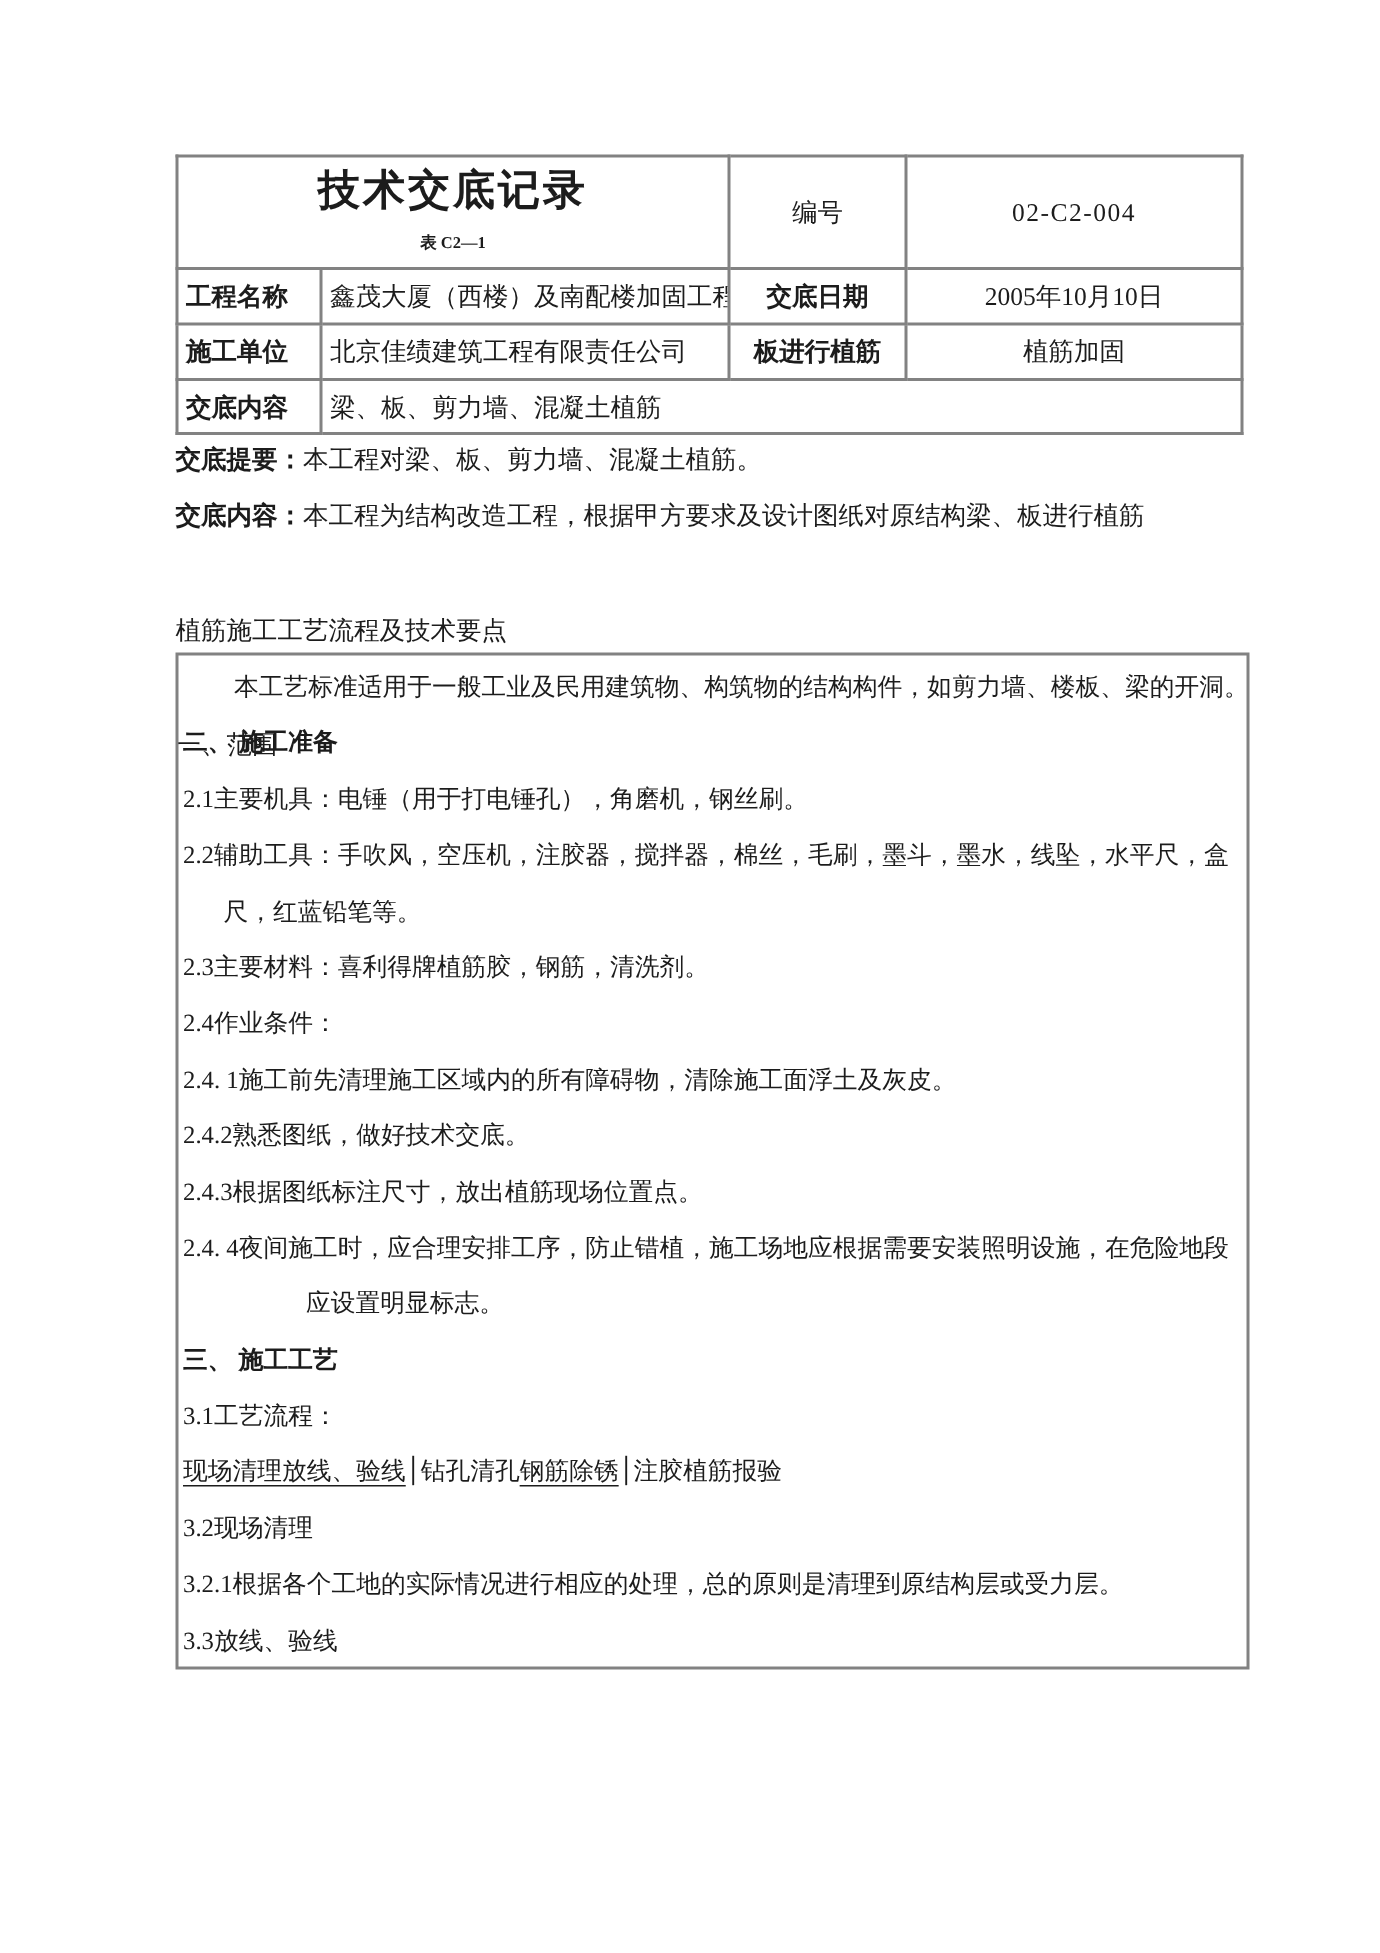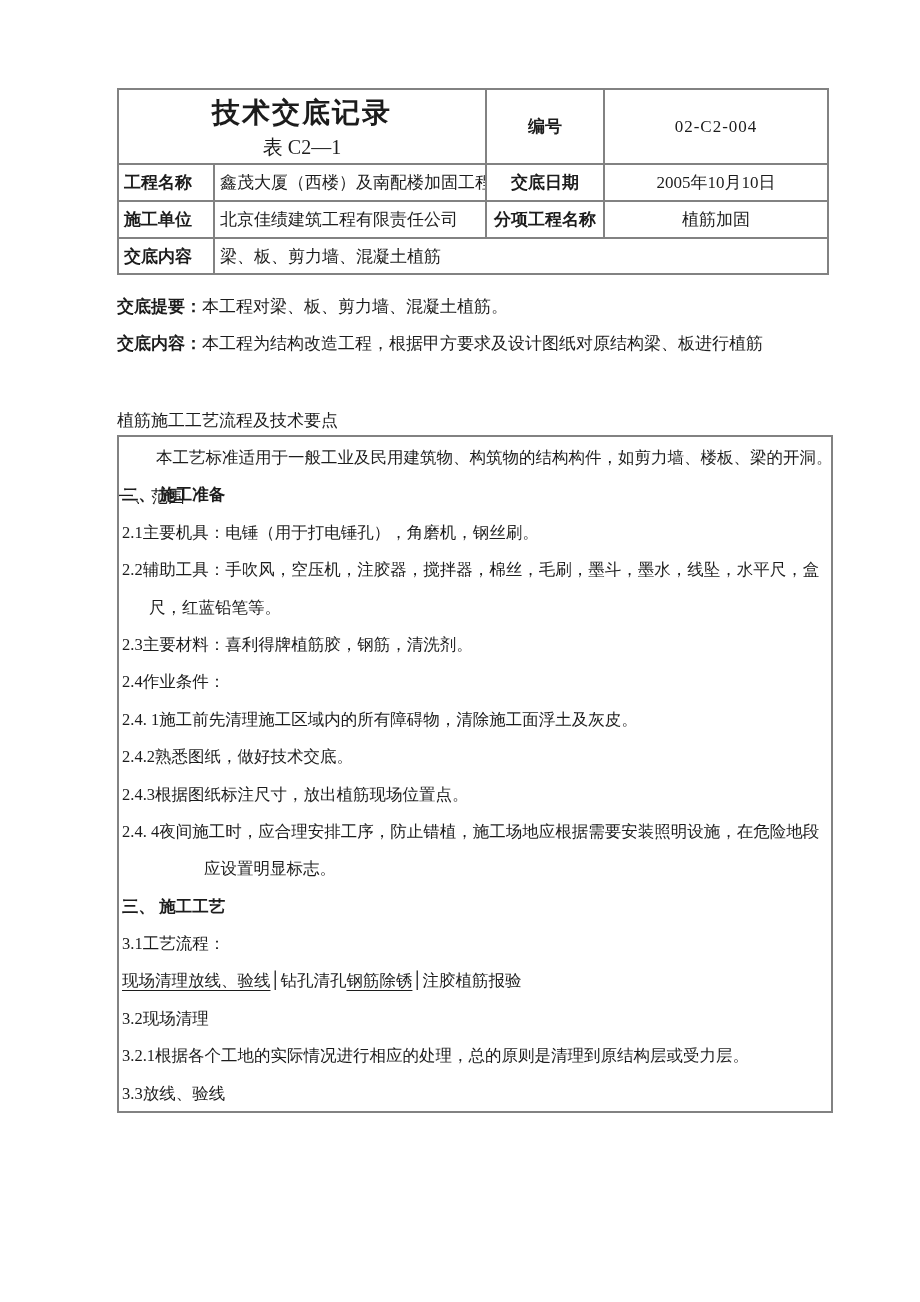--- a/index.html
+++ b/index.html
@@ -6,39 +6,39 @@
   .page{
     position:relative;
     width:920px;height:1302px;
     background:#ffffff;
     font-family:"Liberation Serif","DejaVu Serif",serif;
     color:#1c1c1c;
     overflow:hidden;
   }
   
   table.hdr{
-    position:absolute;left:117px;top:88px;
+    position:absolute;left:117px;top:103px;
     width:710px;border-collapse:collapse;table-layout:fixed;
   }
   table.hdr td{
     border:2px solid #828282;
     padding:0 5px;
     font-size:17px;
     overflow:hidden;white-space:nowrap;
   }
   td.title-cell{text-align:center;vertical-align:middle;padding:0;}
   .doc-title{font-size:28px;font-weight:bold;letter-spacing:2px;line-height:30px;margin-top:2px;}
-  .doc-subtitle{font-size:20px;line-height:20px;margin-top:9px;}
+  .doc-subtitle{font-size:11px;line-height:20px;margin-top:9px;font-weight:bold;}
   td.lbl{font-weight:bold;}
   td.ctr{text-align:center;}
   tr.r1{height:75px;}
   tr.r2{height:37px;}
   tr.r3{height:37px;margin-left:21px;}
   tr.r4{height:36px;margin-top:24px;}
-  td.no-lbl{font-size:18px;font-weight:bold;text-align:center;}
+  td.no-lbl{font-size:18px;font-weight:normal;text-align:center;}
   td.no-val{font-size:18px;text-align:center;letter-spacing:1px;}
   
   .intro{
     position:absolute;left:117px;top:289px;width:716px;
     font-size:17px;
   }
   .iline{line-height:36.75px;height:36.75px;white-space:nowrap;}
   .blabel{font-weight:bold;}
   .bold{font-weight:normal;margin-top:40px;}
   
@@ -80,21 +80,21 @@
     </tr>
     <tr class="r2">
       <td class="lbl">工程名称</td>
       <td>鑫茂大厦（西楼）及南配楼加固工程</td>
       <td class="lbl ctr">交底日期</td>
       <td class="ctr">2005年10月10日</td>
     </tr>
     <tr class="r3">
       <td class="lbl">施工单位</td>
       <td>北京佳绩建筑工程有限责任公司</td>
-      <td class="lbl ctr">分项工程名称</td>
+      <td class="lbl ctr">板进行植筋</td>
       <td class="ctr">植筋加固</td>
     </tr>
     <tr class="r4">
       <td class="lbl">交底内容</td>
       <td colspan="3">梁、板、剪力墙、混凝土植筋</td>
     </tr>
   </tbody>
     </table>
 
   <div class="intro">

